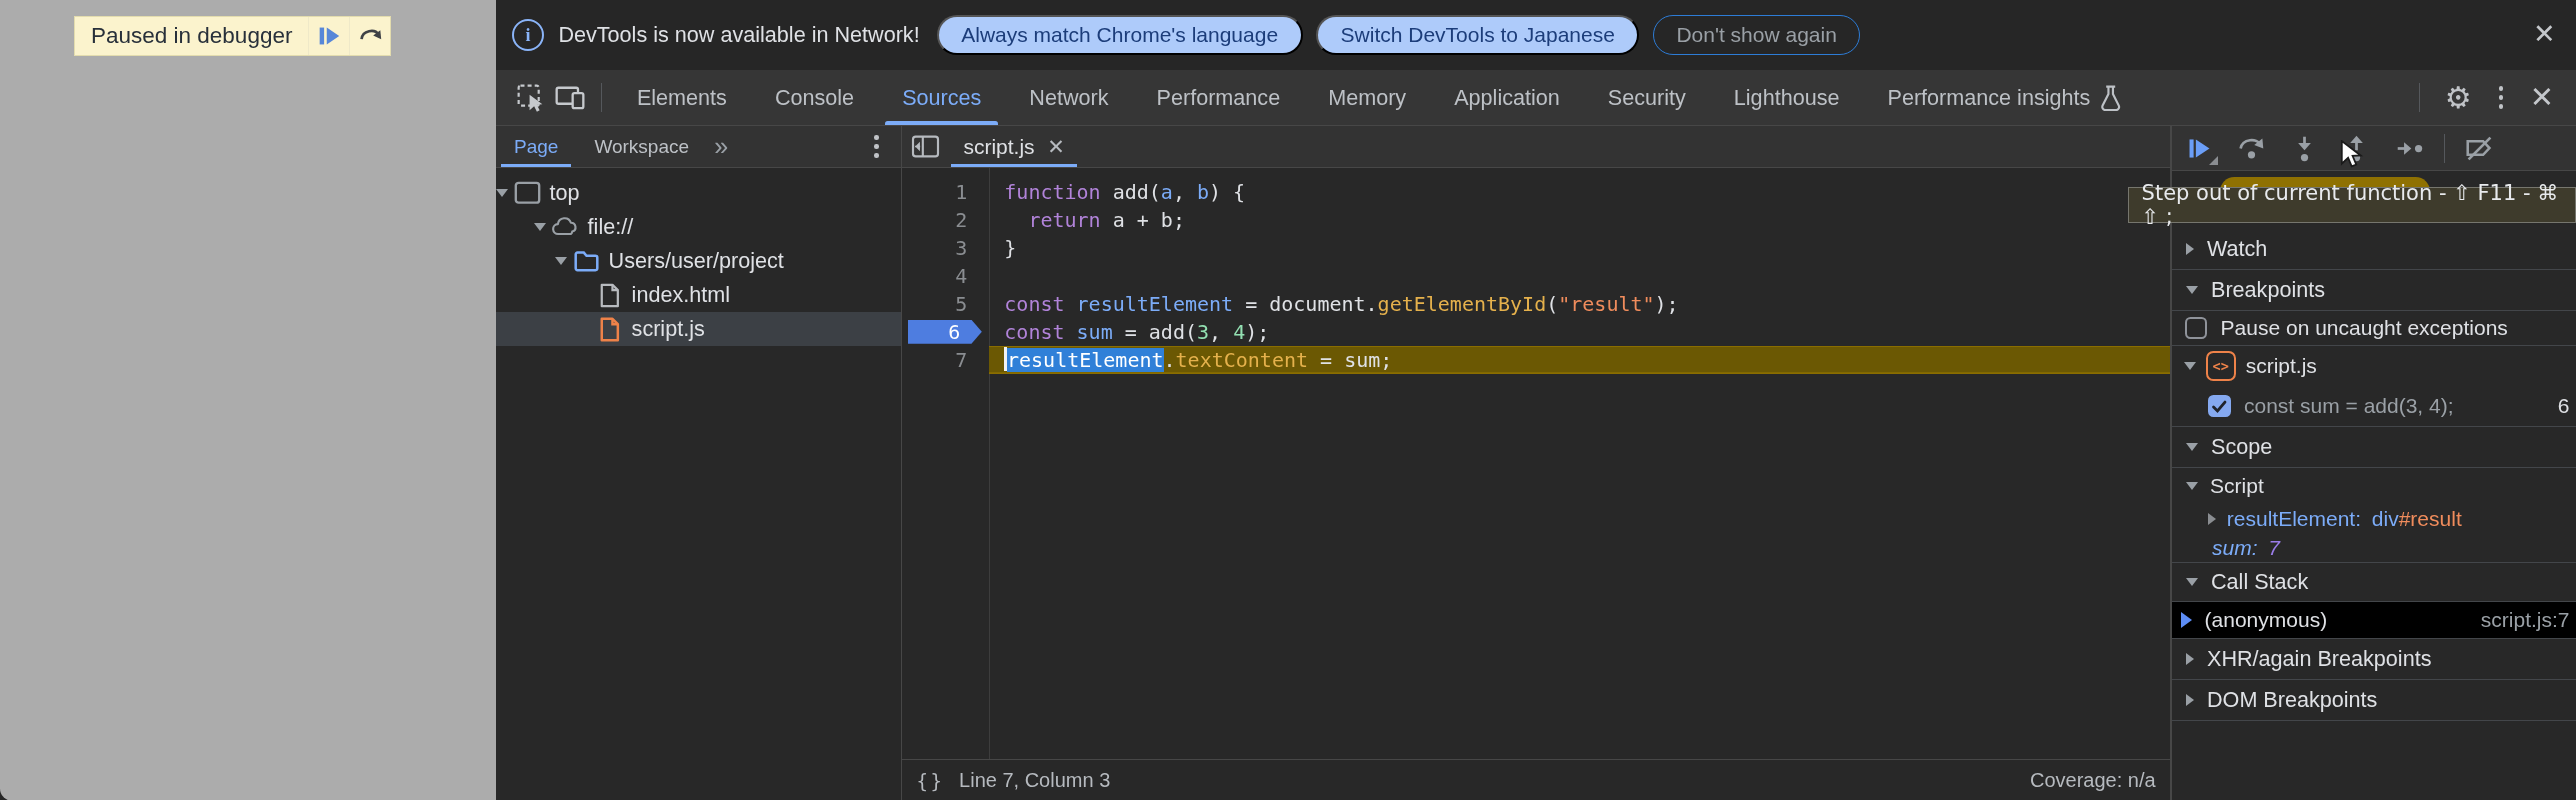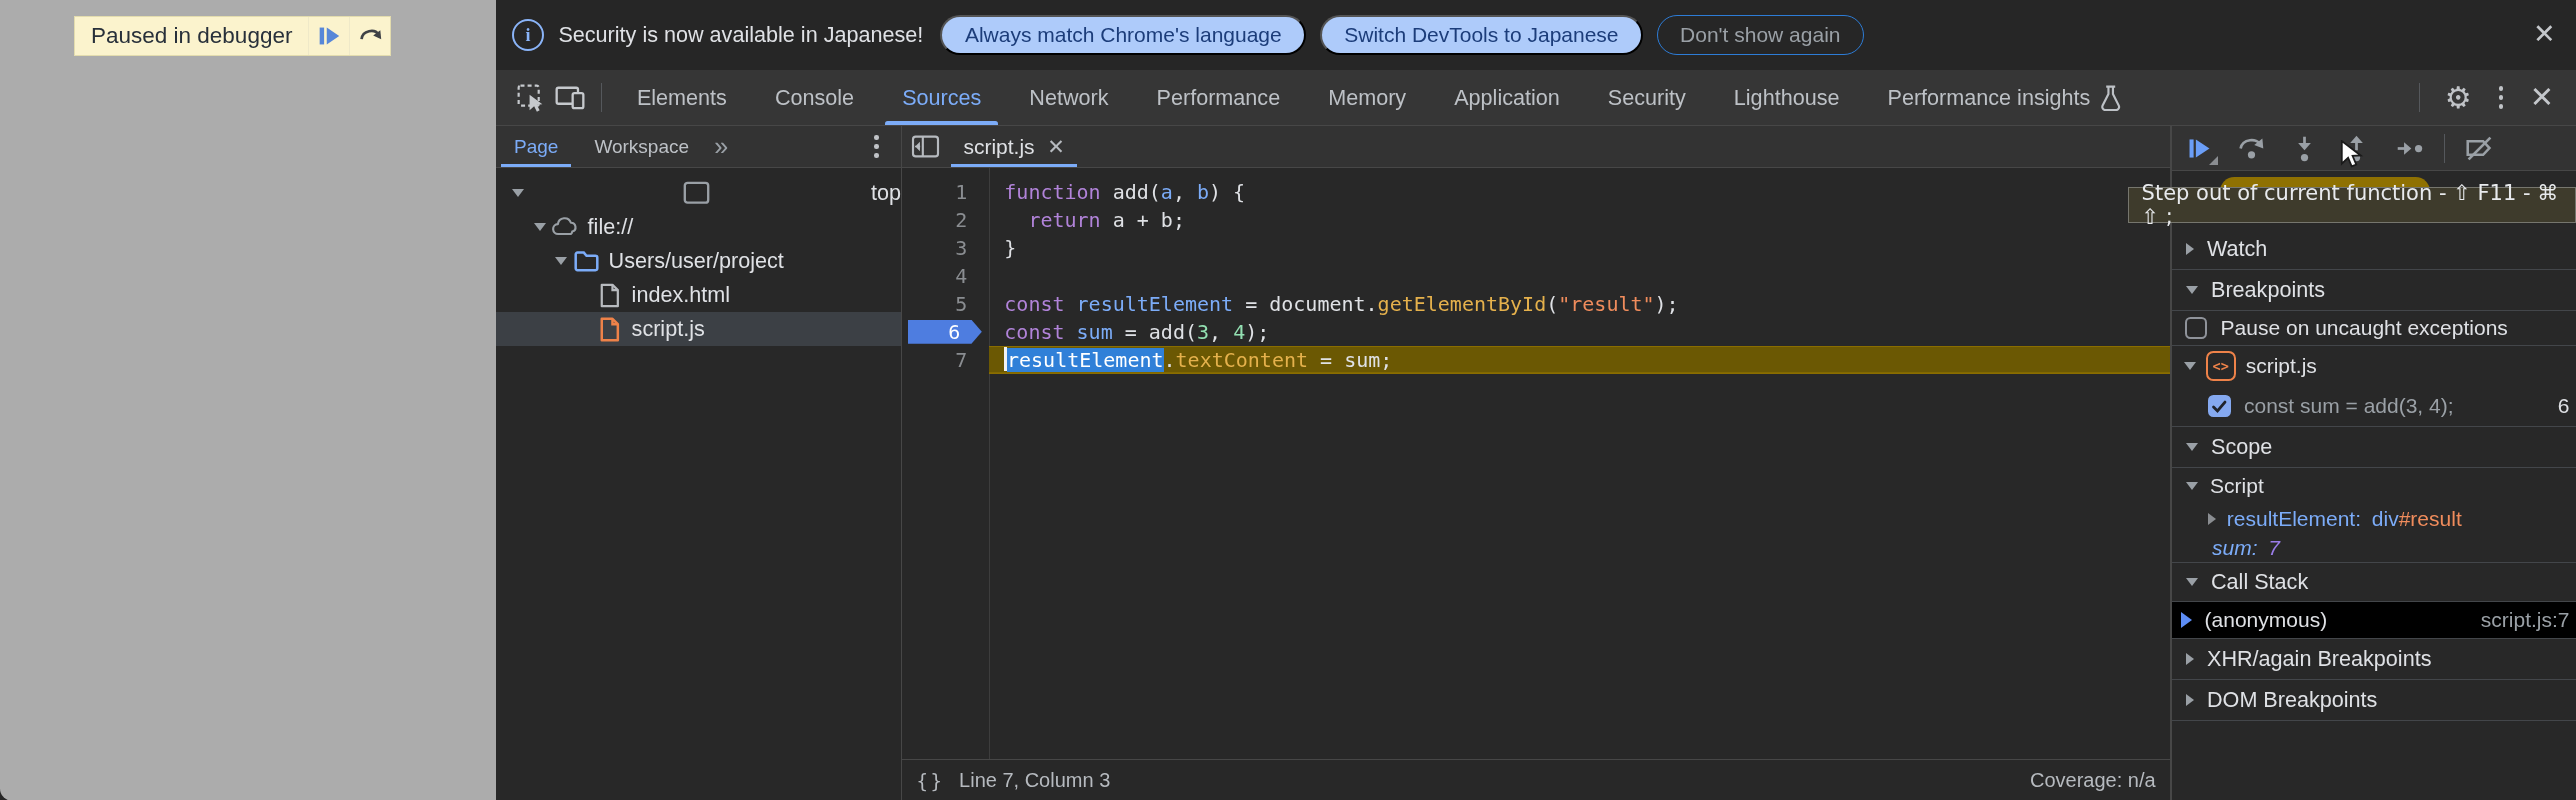--- a/index.html
+++ b/index.html
@@ -136,21 +136,21 @@
           </svg>
       </span>
     </div>
   </div>
 </div>
 
 <div class="devtools">
 
   <div class="infobar">
     <span class="info-icon">i</span>
-    <span class="infobar-msg">Security is now available in Japanese!</span>
+    <span class="infobar-msg">DevTools is now available in Network!</span>
     <button class="pill">Always match Chrome's language</button>
     <button class="pill">Switch DevTools to Japanese</button>
     <button class="pill ghost">Don't show again</button>
     <button class="x-btn">✕</button>
   </div>
 
   <div class="tabbar">
     <div class="tb-icon">
       <svg width="31" height="31" viewBox="0 0 34 34">
         <rect x="4" y="4" width="22" height="22" rx="2" fill="none" stroke="#c6c9cd" stroke-width="2.4" stroke-dasharray="4.4 3.4"></rect>
@@ -222,21 +222,21 @@
         <div class="nav-tab active">Page</div>
         <div class="nav-tab">Workspace</div>
         <span class="chevrons">»</span>
         <div class="kebab">
             <i></i>
             <i></i>
             <i></i>
           </div>
       </div>
       <div class="tree">
-        <div class="tree-row" style="padding-left:16px;justify-content:space-between;">
+        <div class="tree-row" style="">
           <span class="tri-d"></span>
           <span class="t-icon">
             <svg width="27" height="23.4" viewBox="0 0 30 26">
                 <rect x="2" y="2" width="26" height="22" rx="3" fill="none" stroke="#9aa0a6" stroke-width="2.6"></rect>
               </svg>
           </span>
           <span>top</span>
         </div>
         <div class="tree-row" style="padding-left:38px;">
           <span class="tri-d"></span>

